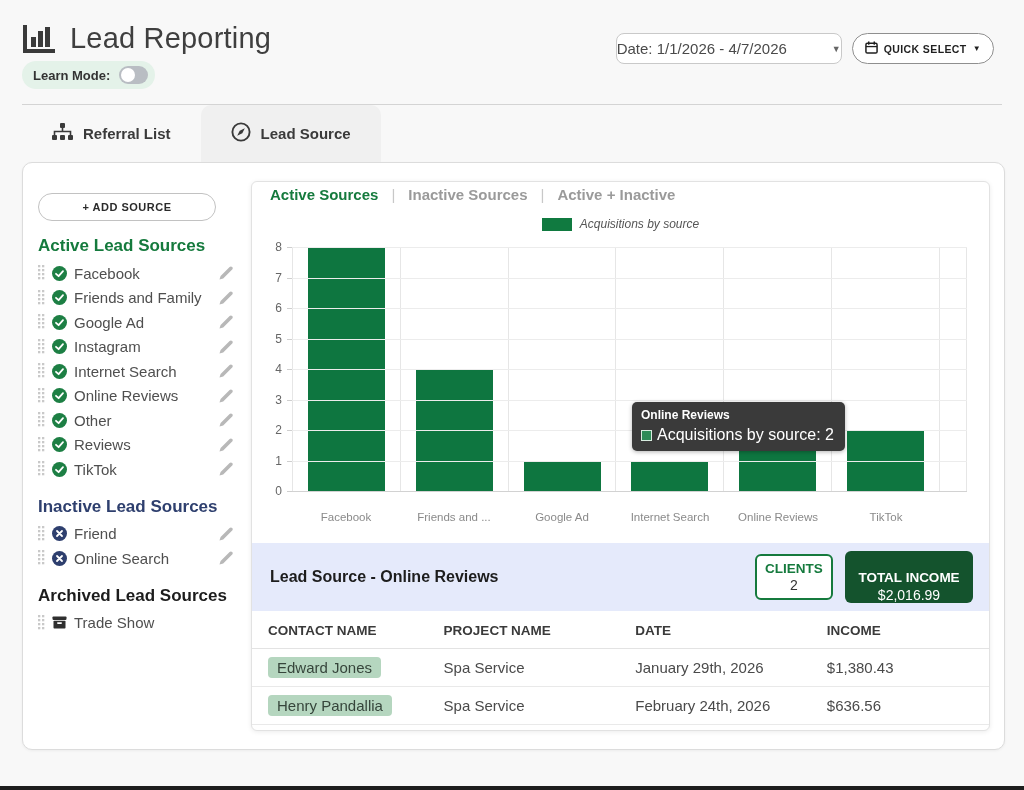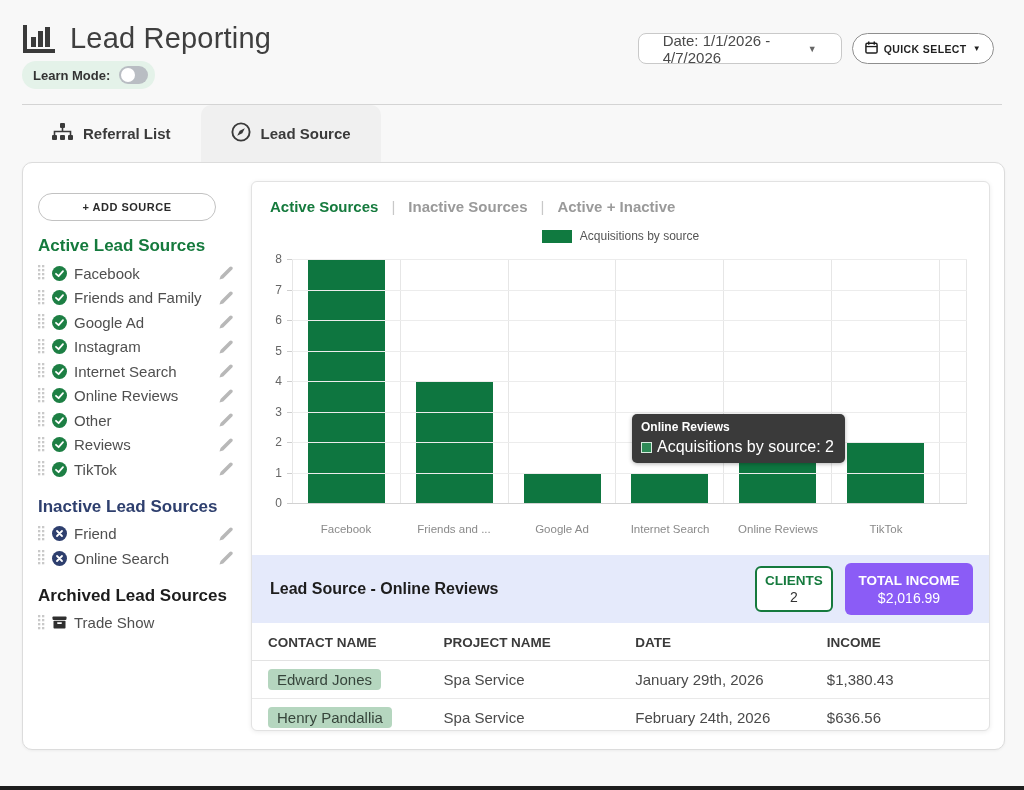--- a/index.html
+++ b/index.html
@@ -12,22 +12,22 @@
   .header { position:relative; padding:22px 30px 0 22px; }
   .title-row { display:flex; align-items:center; gap:12px; }
   .app-icon svg { display:block; }
   .page-title { font-size:29px; font-weight:400; color:#3f3f3f; letter-spacing:0.2px; }
   .learn-pill { display:inline-flex; align-items:center; gap:9px; background:#e4f2e9;
     border-radius:14px; padding:5px 7px 5px 11px; margin-top:6px; }
   .learn-label { font-size:13px; font-weight:bold; color:#333; }
   .toggle { width:29px; height:18px; background:#b9bdc3; border-radius:9px; position:relative; cursor:pointer; }
   .toggle .knob { position:absolute; left:2px; top:2px; width:14px; height:14px; border-radius:50%; background:#fff; }
   .header-controls { position:absolute; right:30px; top:33px; display:flex; gap:10px; align-items:center; }
-  .date-select { width:204px; height:31px; background:#fff; border:1px solid #c9c9c9; border-radius:8px;
-    display:flex; align-items:center; justify-content:space-between; padding:0 24px; font-size:15px; color:#4a4a4a; cursor:pointer; }
+  .date-select { width:226px; height:31px; background:#fff; border:1px solid #c9c9c9; border-radius:8px;
+    display:flex; align-items:center; justify-content:space-between; padding:0 0; font-size:15px; color:#4a4a4a; cursor:pointer; }
   .date-caret { font-size:9px; color:#666; }
   .quick-select { height:31px; background:#fff; border:1.5px solid #8f8f8f; border-radius:16px;
     display:flex; align-items:center; gap:6px; padding:0 12px; font-size:10.5px; font-weight:bold;
     letter-spacing:0.4px; color:#1f1f1f; cursor:pointer; }
   .qs-caret { font-size:8px; }
   .header-divider { height:1px; background:#d4d4d4; margin:15px -8px 0 0; }
   
   .tab-row { display:flex; padding-left:22px; }
   .tab { height:57px; display:flex; align-items:center; gap:10px; padding:0 30px;
     font-size:15px; font-weight:600; color:#3a3a3a; cursor:pointer; }
@@ -44,28 +44,28 @@
   .side-section-title.active { color:#157a3d; }
   .side-section-title.inactive { color:#2e3f6e; }
   .side-section-title.archived { color:#1c1c1c; }
   .side-item { display:flex; align-items:center; height:24.5px; gap:7px; font-size:15px; color:#4f4f4f; }
   .side-item .lbl { flex:1; white-space:nowrap; overflow:hidden; }
   .grip { display:flex; flex-shrink:0; }
   .status-ic { flex-shrink:0; display:flex; }
   .pencil { flex-shrink:0; display:flex; cursor:pointer; }
   
   .main-panel { flex:1; margin-left:17px; background:#fff; border:1px solid #e2e2e2; border-radius:6px;
-    box-shadow:0 1px 5px rgba(0,0,0,0.08); padding-top:16px; overflow:hidden; }
+    box-shadow:0 1px 5px rgba(0,0,0,0.08); padding-top:4px; overflow:hidden; }
   .view-tabs { display:flex; align-items:center; padding-left:18px; font-size:15px; }
   .view-tab { cursor:pointer; color:#9a9a9a; font-weight:600; }
   .view-tab.active { color:#157a3d; }
   .vt-sep { color:#c8c8c8; margin:0 13px; font-weight:400; }
   .legend { display:flex; align-items:center; justify-content:center; gap:8px; margin-top:14px; height:14px; }
   .legend-swatch { width:30px; height:13px; background:#107a40; }
-  .legend-label { font-size:12px; color:#555; }
+  .legend-label { font-size:12px; color:#555;font-style:italic; }
   
   .chart-area { position:relative; height:292px; margin:8px 20px 0 14px; }
   .plot { position:absolute; left:26px; right:2px; top:8px; bottom:40px; border-left:1px solid #e6e6e6; display:flex; }
   .cell { flex:1; border-right:1px solid #e6e6e6; position:relative; }
   .cell .bar { position:absolute; bottom:0; left:14%; width:72%; background:#0e7640; }
   .plot .endpad { width:27px; border-right:1px solid #e6e6e6; }
   .gridline { position:absolute; left:0; right:0; height:1px; background:#ececec; }
   .gridline.zero { background:#d2d2d2; }
   .ytick { position:absolute; width:5px; height:1px; background:#cfcfcf; }
   .ylab { position:absolute; font-size:12px; color:#666; width:16px; text-align:right; }
@@ -78,22 +78,22 @@
   .tt-row { display:flex; align-items:center; gap:5px; }
   .tt-swatch { width:11px; height:11px; background:#2e8b57; border:1px solid #d8ecdf; }
   .tt-label { color:#fff; font-size:16px; }
   
   .summary-band { margin-top:12px; height:68px; background:#e5eafb; display:flex; align-items:center; padding:0 16px; gap:12px; }
   .summary-title { flex:1; font-size:16px; font-weight:bold; color:#1d1d1d; padding-left:2px; }
   .clients-badge { width:78px; height:46px; background:#fff; border:2px solid #157a3d; border-radius:6px;
     display:flex; flex-direction:column; align-items:center; justify-content:center; }
   .clients-badge .b-label { color:#157a3d; font-size:13.5px; font-weight:bold; }
   .clients-badge .b-value { color:#333; font-size:14px; margin-top:1px; }
-  .income-badge { min-width:128px; height:52px; background:#8b5cf6; border-radius:6px; padding:0 12px;
-    display:flex; flex-direction:column; align-items:center; justify-content:center; }
+  .income-badge { min-width:128px; height:52px; background:#14532d; border-radius:6px; padding:0 12px;
+    display:flex; flex-direction:column; align-items:center; justify-content:flex-end; }
   .income-badge .b-label { color:#fff; font-size:13.5px; font-weight:bold; }
   .income-badge .b-value { color:#fff; font-size:14px; margin-top:2px; }
   
   .data-table { width:100%; border-collapse:collapse; }
   .data-table th { text-align:left; font-size:13.5px; font-weight:bold; color:#3a3a3a;
     padding:12px 0 10px 0; border-bottom:1px solid #e3e3e3; }
   .data-table td { font-size:15px; color:#4a4a4a; padding:8px 0; border-bottom:1px solid #e9e9e9; }
   .data-table th:first-child, .data-table td:first-child { padding-left:16px; }
   .col-contact { width:26%; } .col-project { width:26%; } .col-date { width:26%; } .col-income { width:22%; }
   .name-pill { display:inline-block; background:#b5d6bf; color:#36453b; border-radius:4px; padding:2px 9px; }

